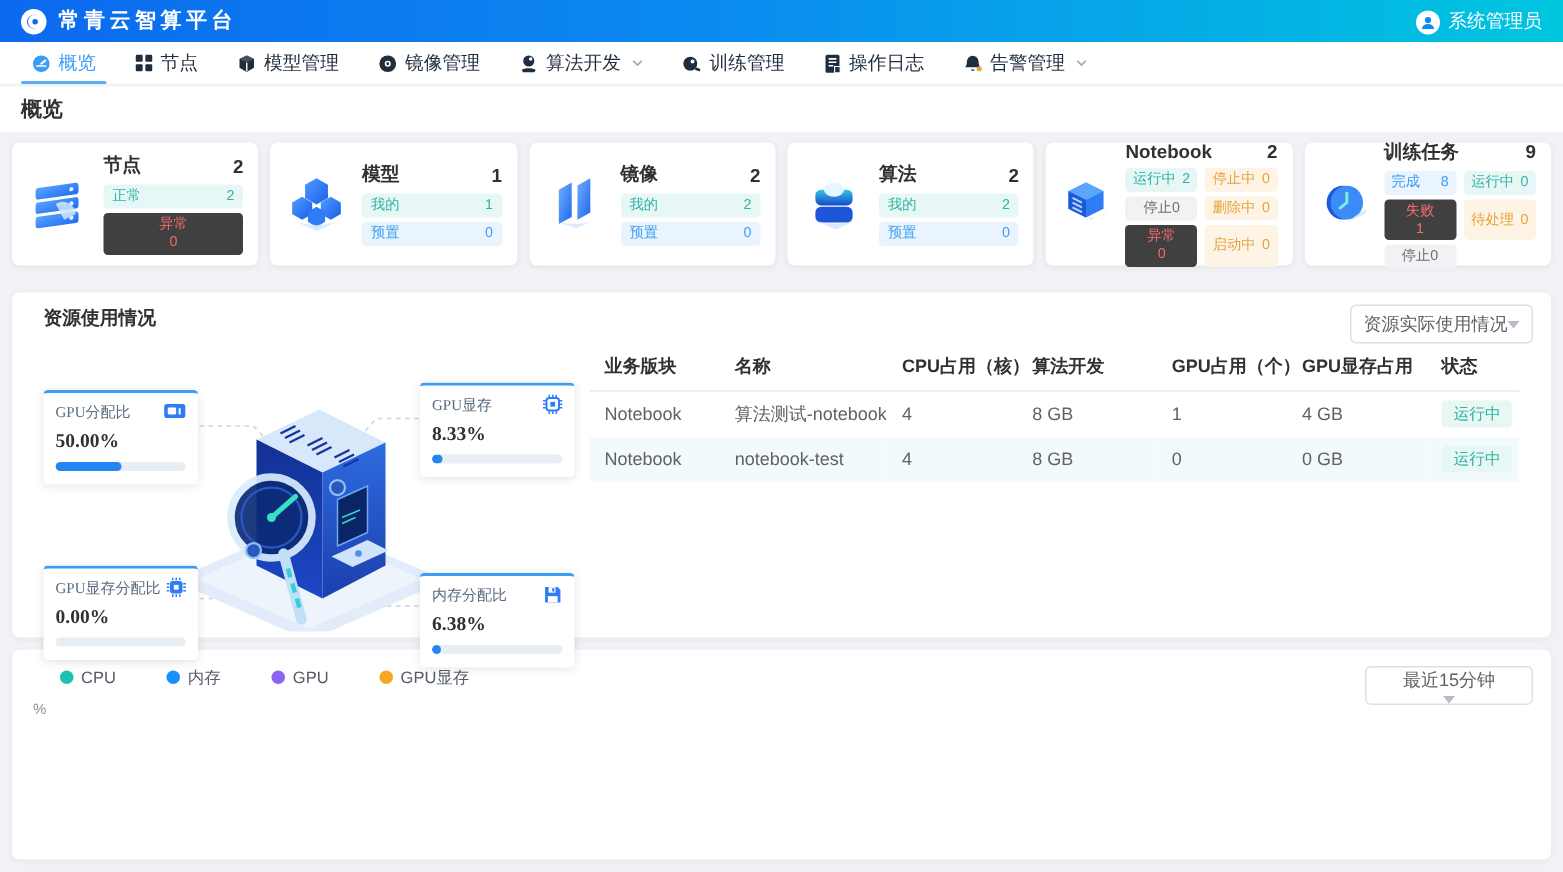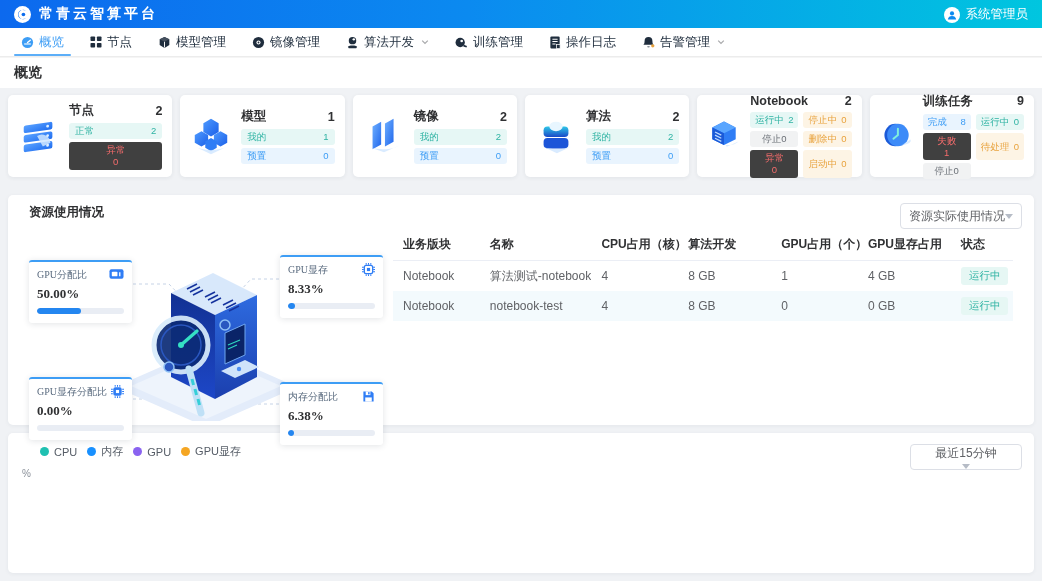--- a/index.html
+++ b/index.html
@@ -86,21 +86,21 @@
   table { width:100%; border-collapse:collapse; table-layout:fixed; }
   th { font-size:12px; color:#303133; font-weight:bold; text-align:left; padding:7px 10px;
        border-bottom:1px solid #ebeef5; white-space:nowrap; }
   td { font-size:12px; color:#606266; padding:6px 10px; white-space:nowrap; overflow:hidden; }
   tr.alt td { background:#f3fafd; }
   .st-badge { display:inline-block; background:#e6f7f4; color:#2fb3a3; font-size:10.5px;
               padding:2px 8px; border-radius:3px; }
 
   
   .mon-panel { margin-top:8px; height:140px; padding:11px 12px; position:relative; }
-  .legend { display:flex; align-items:center; gap:10px; padding-left:20px; }
+  .legend { display:flex; align-items:center; gap:34px; padding-left:20px; }
   .legend-item { display:flex; align-items:center; gap:5px; font-size:11px; color:#555c66; cursor:pointer; }
   .legend-dot { width:9px; height:9px; border-radius:50%; }
   .unit { font-size:10px; color:#8a9099; margin:9px 0 0 2px; }
   .mon-panel .select { top:11px; width:112px;flex-direction:column; }
 </style>
 </head>
 <body>
 
 <div class="hdr">
   <span class="logo">

